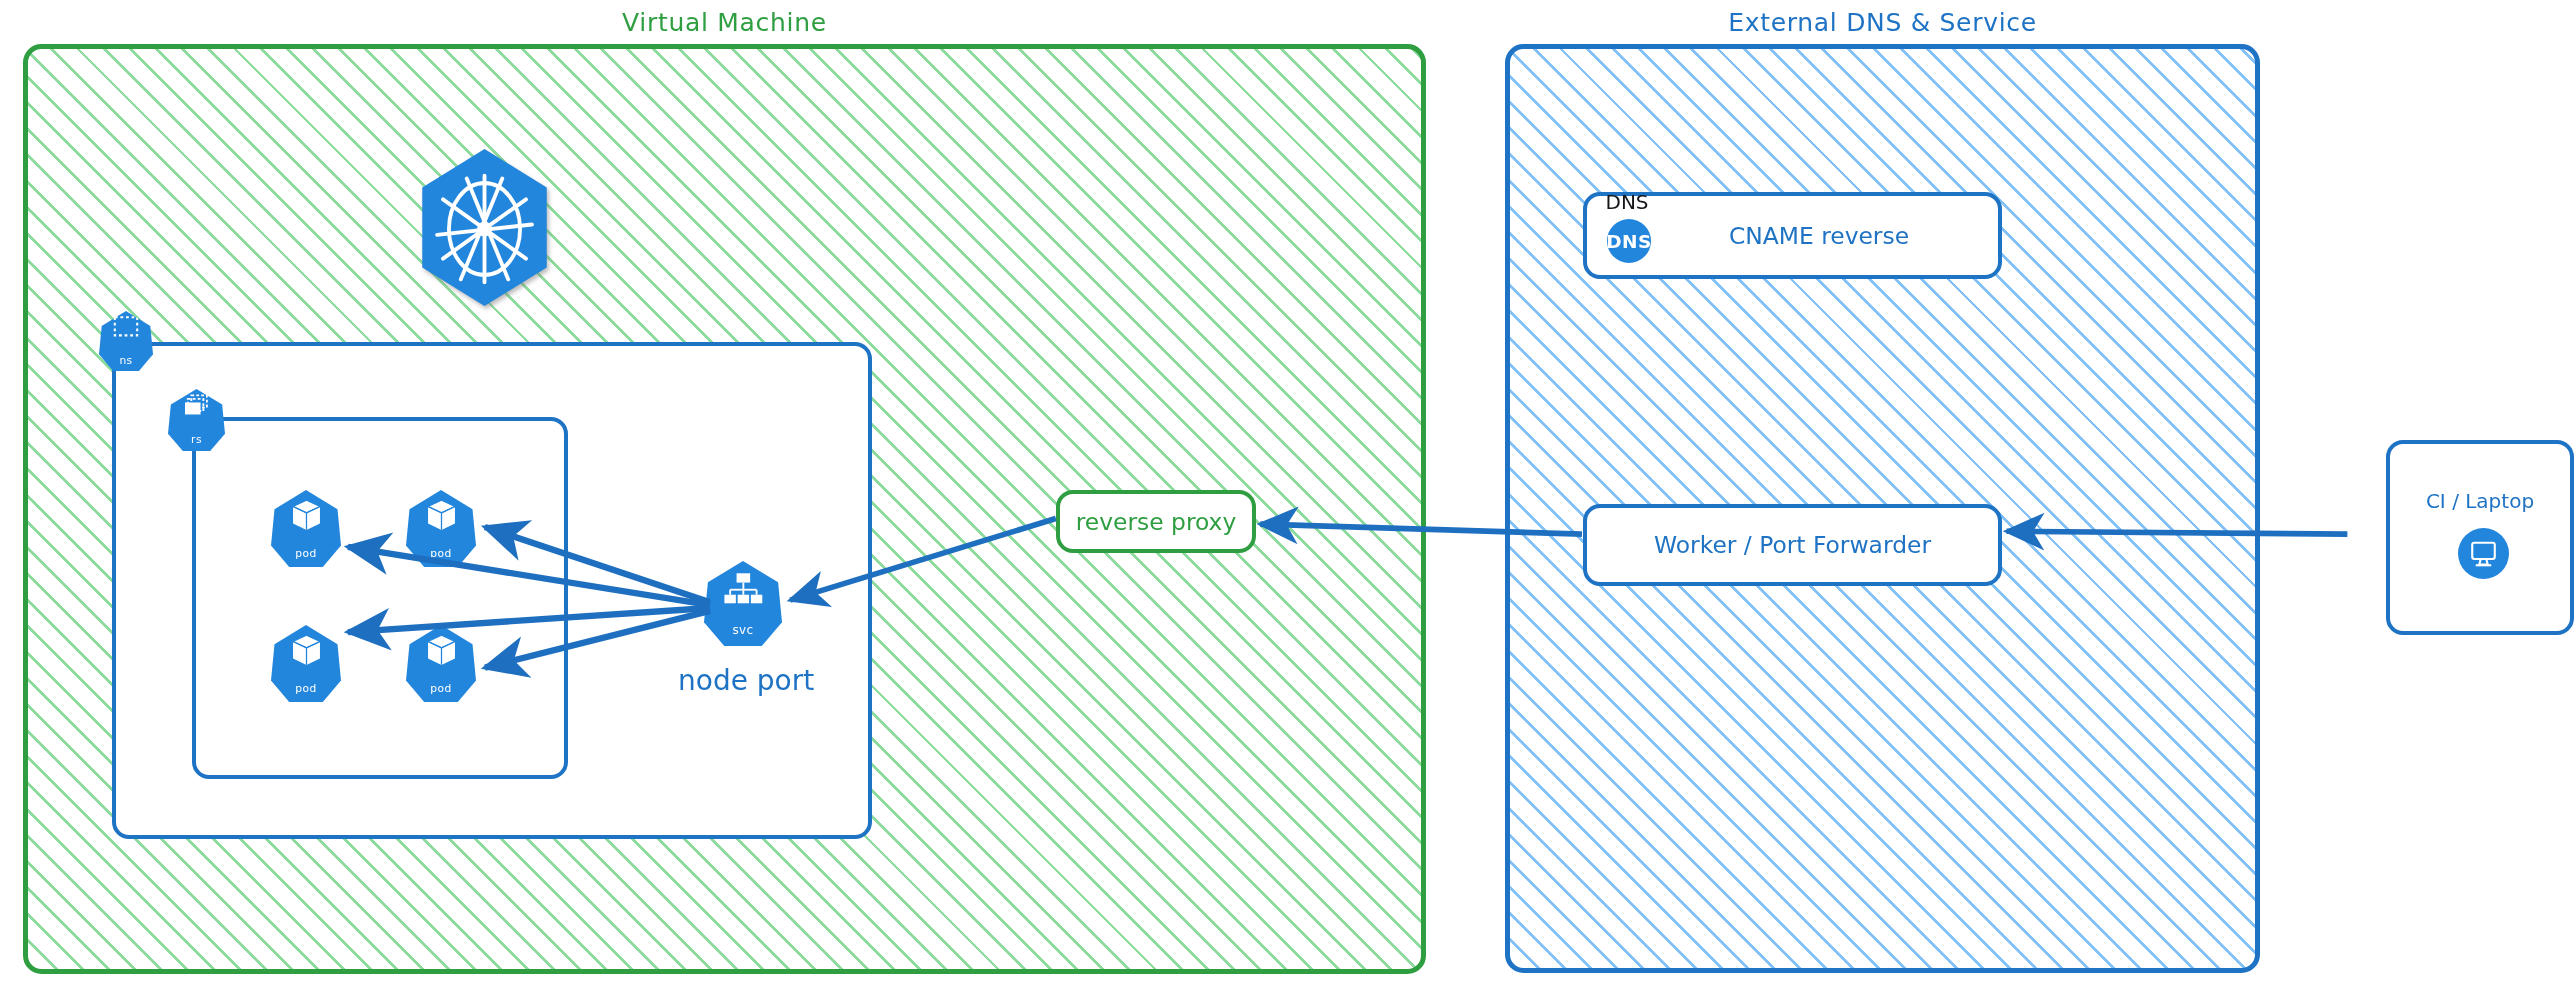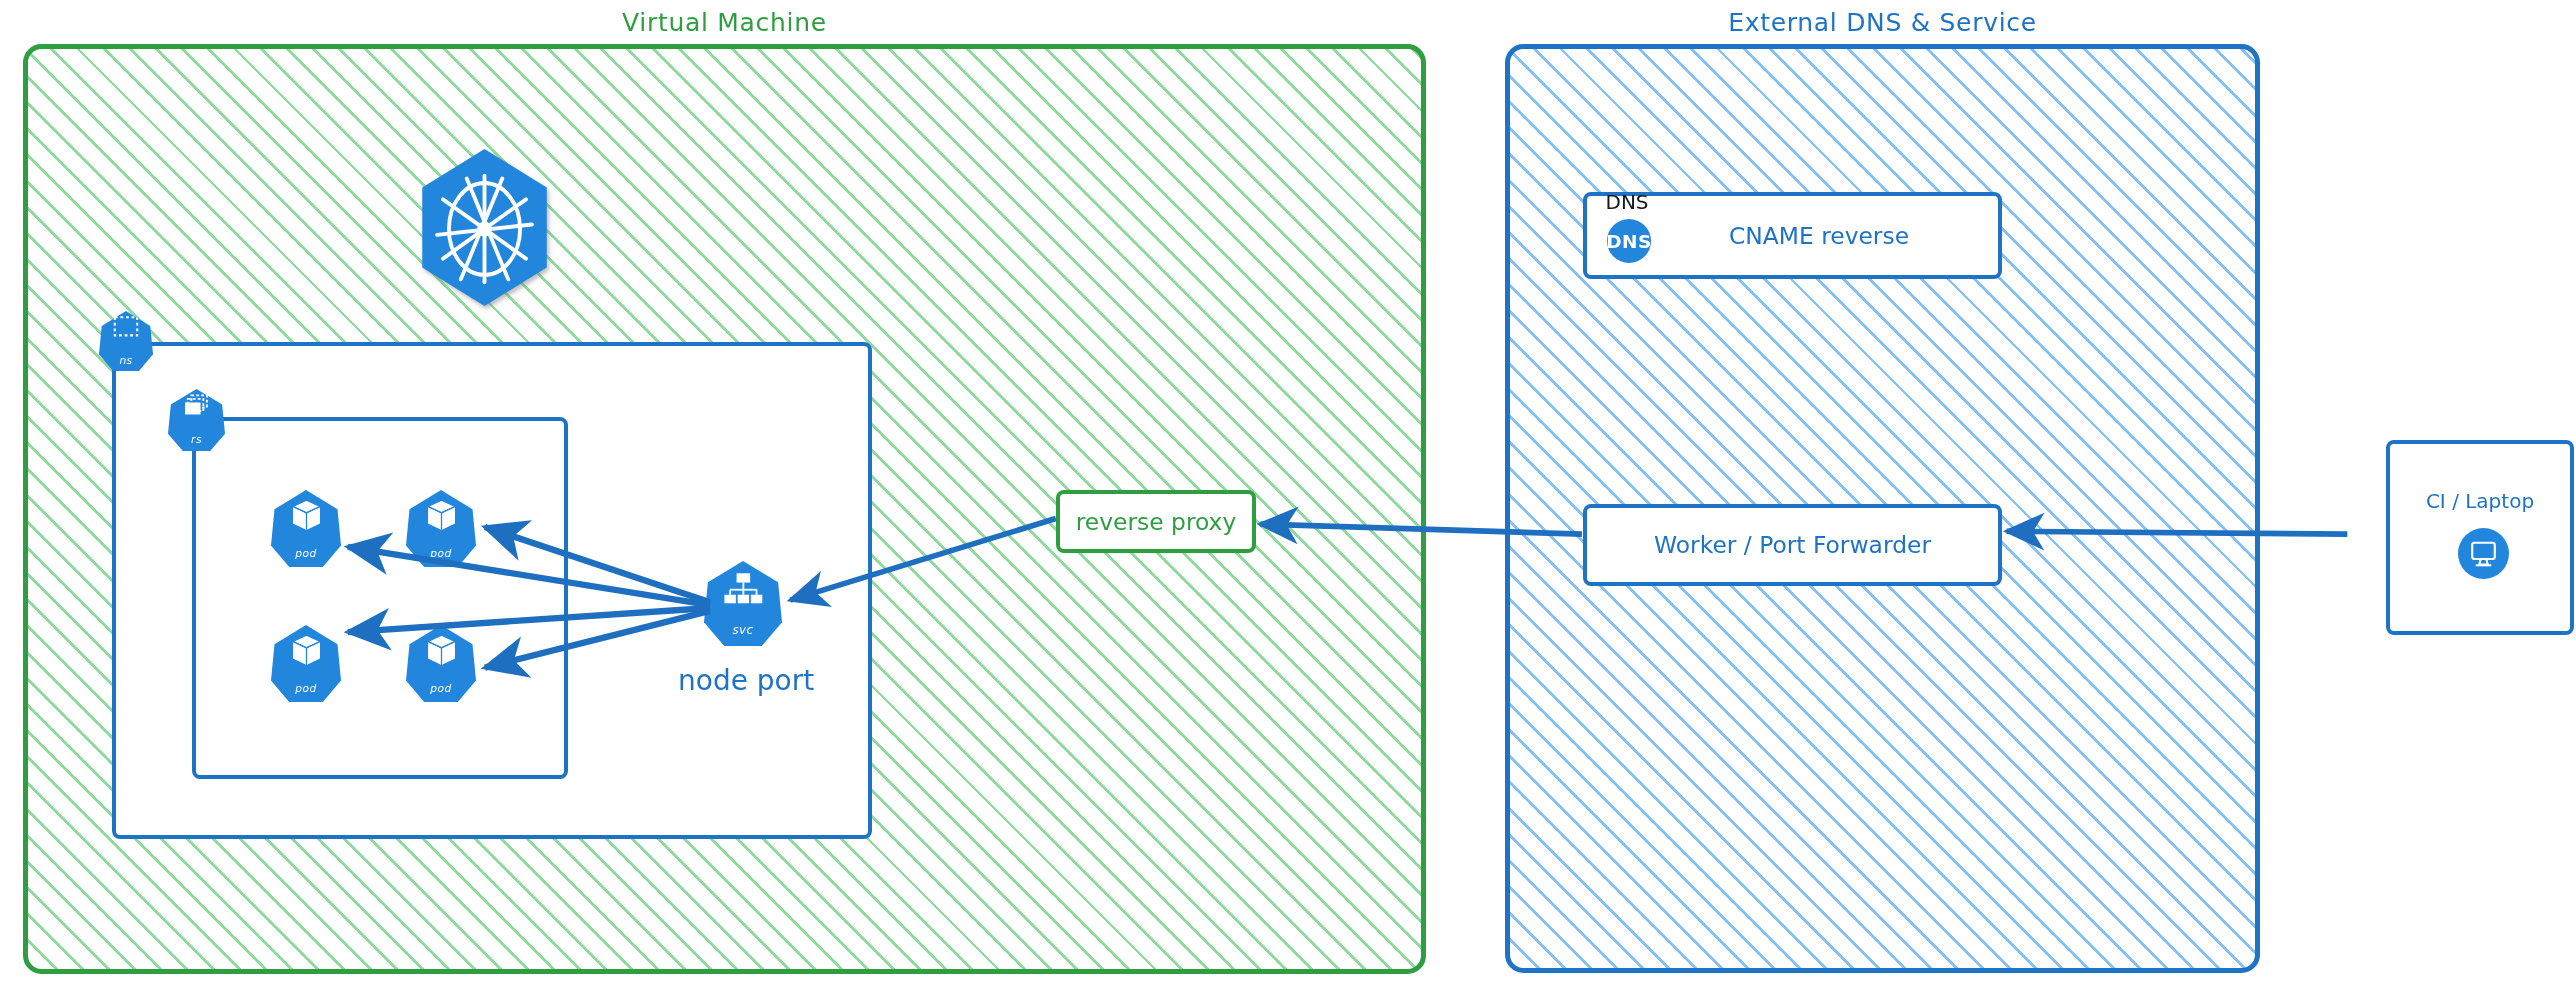--- a/index.html
+++ b/index.html
@@ -62,21 +62,21 @@
     white-space: nowrap;
   }
   .region.vm .region-title { color: #2f9e41; }
   .region.ext .region-title { color: #1e73c4; }
 
   
   .wbox {
     position: absolute;
     box-sizing: border-box;
     background: #ffffff;
-    border-radius: 8px;
+    border-radius: 17px;
   }
   .blue-box { border: 4.3px solid #1e73c4; }
   .green-box { border: 4.3px solid #2f9e41; }
 
   .box-label {
     position: absolute;
     left: 0;
     top: 50%;
     transform: translateY(-50%);
     width: 100%;
@@ -102,21 +102,20 @@
   .hex .hex-glyph {
     display: block;
     line-height: 0;
   }
   .hex .hex-caption {
     color: #ffffff;
     font-size: 12px;
     line-height: 1;
     margin-top: 17px;
     letter-spacing: 0.4px;
-    font-style: italic;
   }
   .hex.small .hex-caption { font-size: 10.7px; }
 
   
   .k8s-wheel {
     position: absolute;
     filter: drop-shadow(2.8px 3.6px 2.1px rgba(120,120,120,0.5));
   }
 
   

